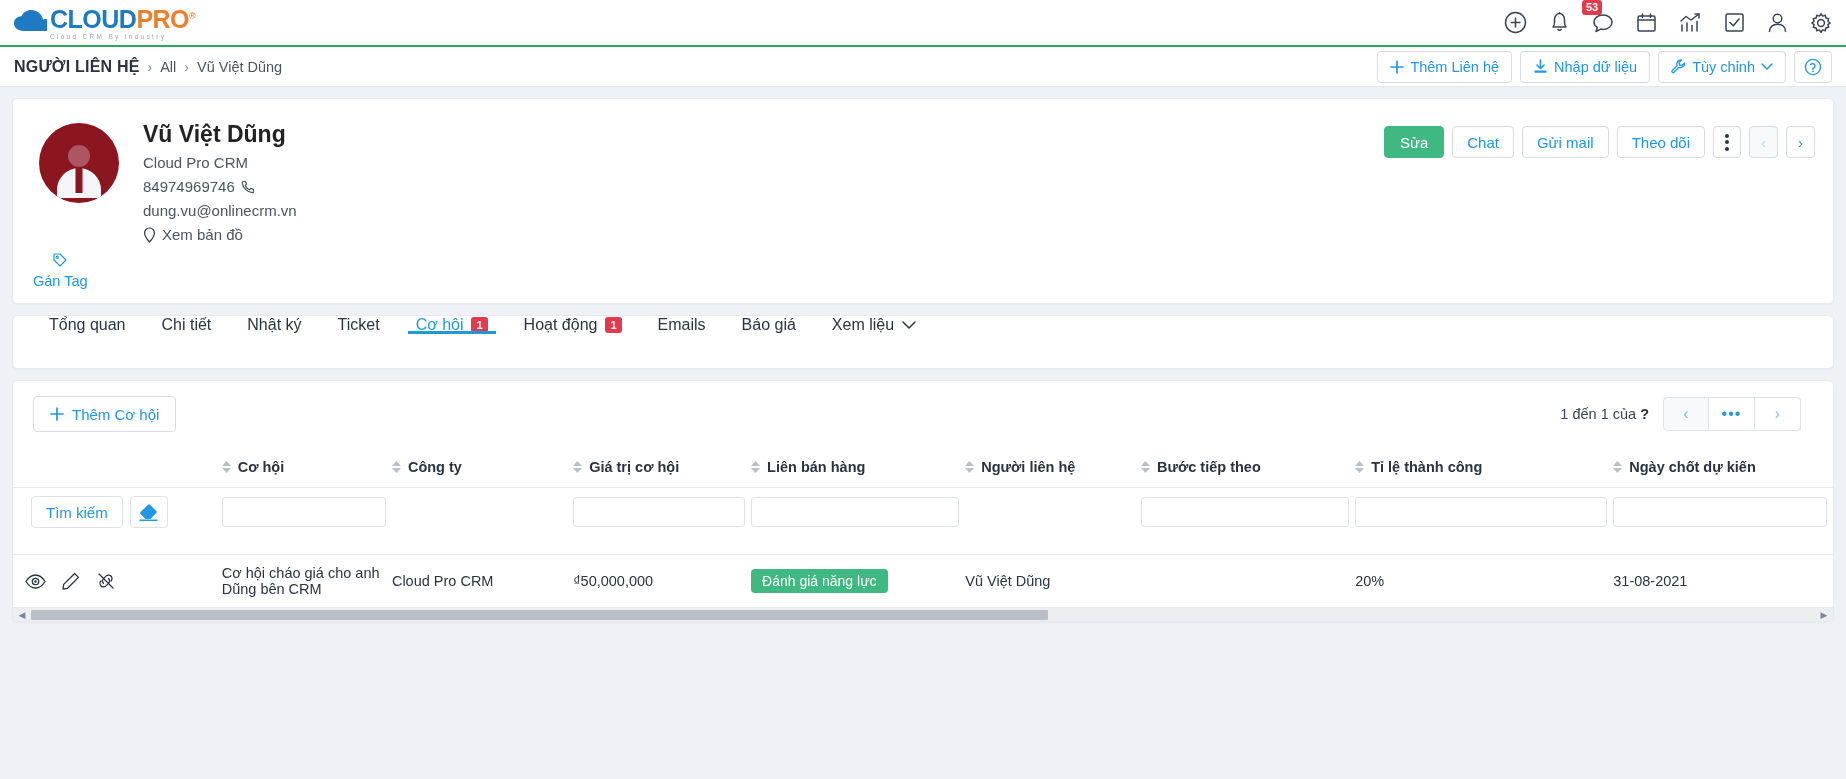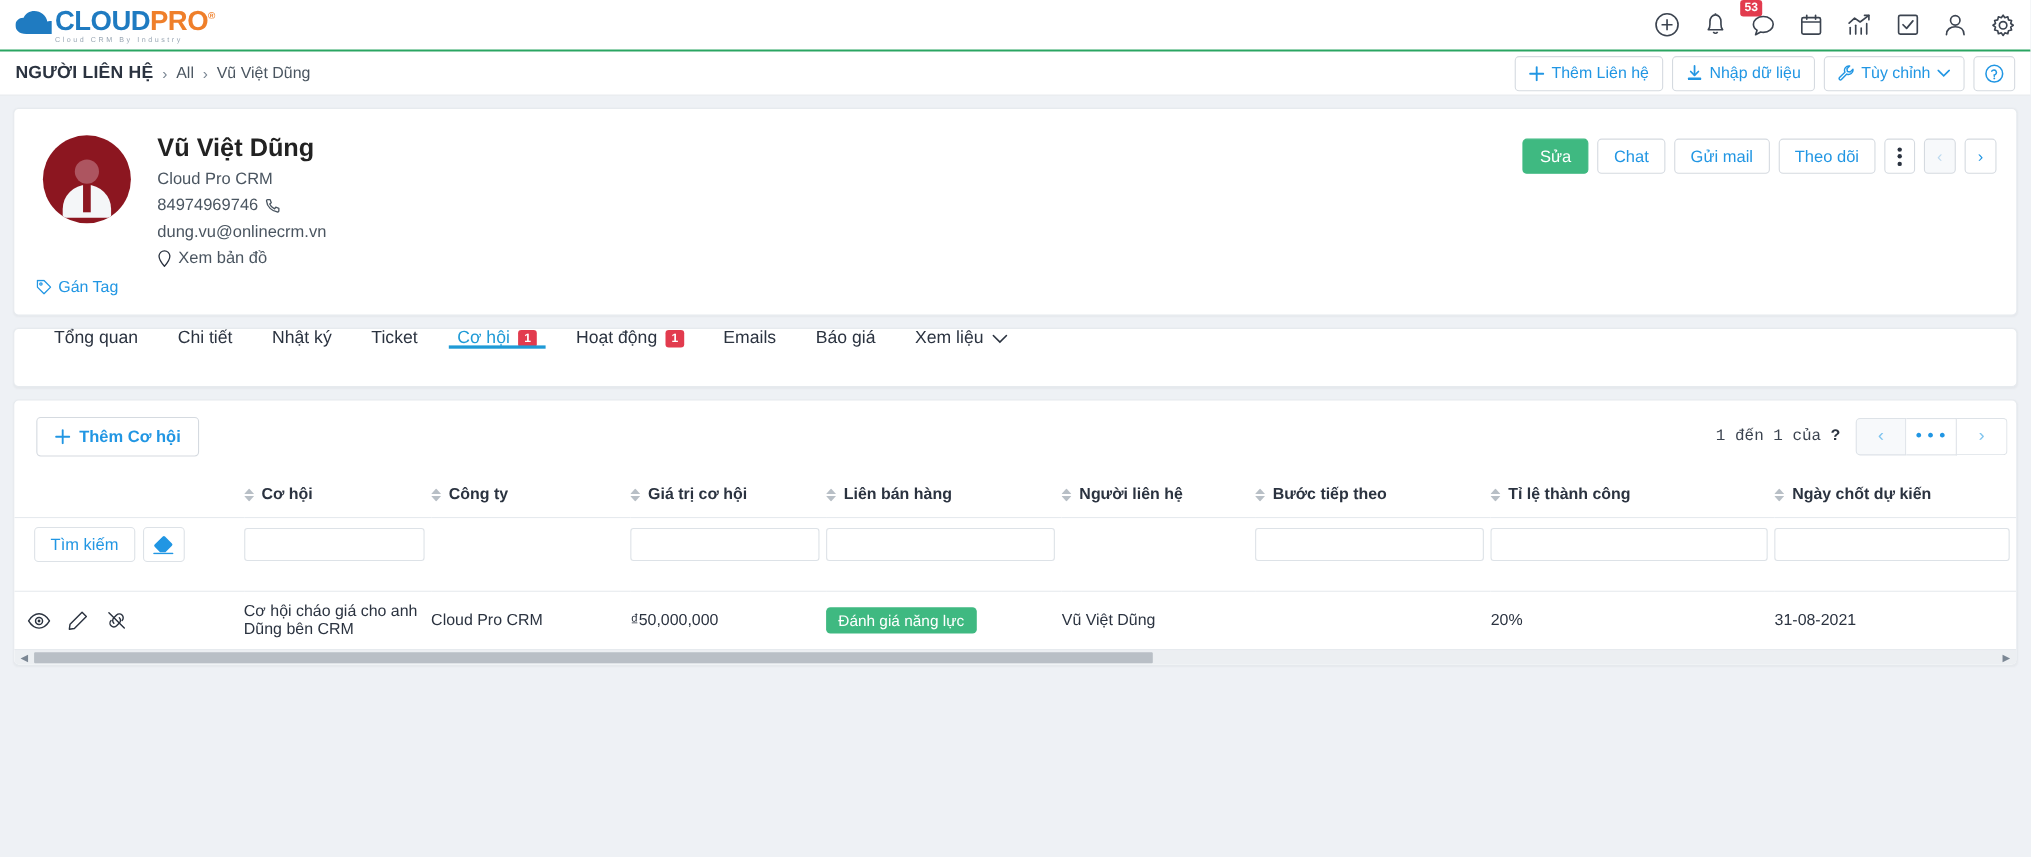--- a/index.html
+++ b/index.html
@@ -96,21 +96,21 @@
     height:32px; min-width:60px; border:1px solid #d5dae0; border-radius:4px;
     background:#fff; color:#2196e3; font-size:15px; padding:0 14px; cursor:pointer;
     font-family:"Liberation Sans", sans-serif;
   }
   .btn-act.primary { background:#3fb981; border-color:#3fb981; color:#fff; }
   .btn-act.sq { padding:0 11px; min-width:0; }
   .btn-act.disabled { color:#bcd9ef; background:#f7f9fb; }
   .dots-v { display:flex; flex-direction:column; gap:2.5px; align-items:center; }
   .dots-v i { width:4px; height:4px; border-radius:50%; background:#2b3340; display:block; }
   .card-tag { padding:0 0 14px 20px; }
-  .tag-link { color:#2196e3; font-size:14.5px; display:inline-flex; align-items:center; gap:6px; cursor:pointer; }
+  .tag-link { color:#2196e3; font-size:14.5px; display:inline-flex; align-items:center; gap:6px; cursor:pointer;flex-direction:column; }
 
   
   .tabs-card {
     background:#fff; border:1px solid #e6eaee; border-radius:5px;
     margin:11px 12px 0 12px; height:54px; display:flex; align-items:flex-start;
     padding:0 18px; box-shadow:0 1px 2px rgba(0,0,0,.04);
   }
   .tab {
     display:flex; align-items:center; gap:8px; padding:0 18px;
     font-size:16px; color:#2b3340; cursor:pointer; position:relative;
@@ -127,23 +127,23 @@
   
   .list-card {
     background:#fff; border:1px solid #e6eaee; border-radius:5px;
     margin:11px 12px 0 12px; position:relative; box-shadow:0 1px 2px rgba(0,0,0,.04);
     overflow:hidden;
   }
   .list-toolbar { height:66px; display:flex; align-items:center; padding:0 20px; position:relative; }
   .btn-add {
     height:36px; border:1px solid #d5dae0; border-radius:4px; background:#fff;
     color:#2196e3; font-size:15px; display:flex; align-items:center; gap:8px;
-    padding:0 16px; cursor:pointer; font-family:"Liberation Sans", sans-serif;font-weight:bold;
-  }
-  .pager { position:absolute; right:8px; display:flex; align-items:center; gap:14px;font-family:Liberation Mono, monospace; }
+    padding:0 16px; cursor:pointer; font-family:"Liberation Sans", sans-serif;
+  }
+  .pager { position:absolute; right:32px; display:flex; align-items:center; gap:14px; }
   .pager-text { font-size:14.5px; color:#3c4450; }
   .pager-text b { color:#2b3340; font-weight:bold; }
   .pager-btns { display:flex; }
   .pg {
     height:34px; min-width:46px; border:1px solid #dde2e7; background:#fff;
     color:#7fc4ee; font-size:16px; display:flex; align-items:center; justify-content:center;
     cursor:pointer;
   }
   .pg:first-child { border-radius:4px 0 0 4px; background:#f7f9fb; }
   .pg:last-child { border-radius:0 4px 4px 0; border-left:none; }

